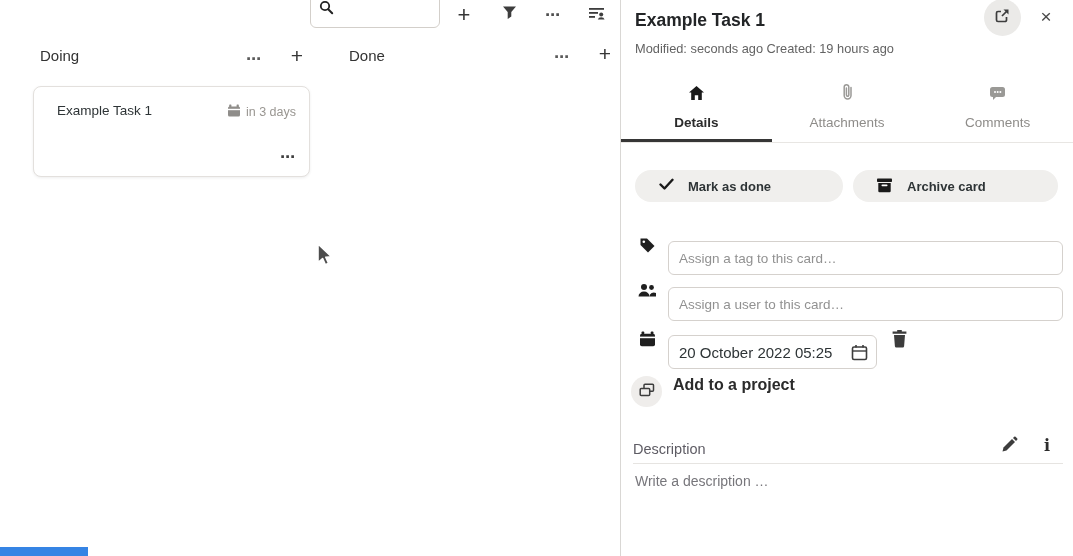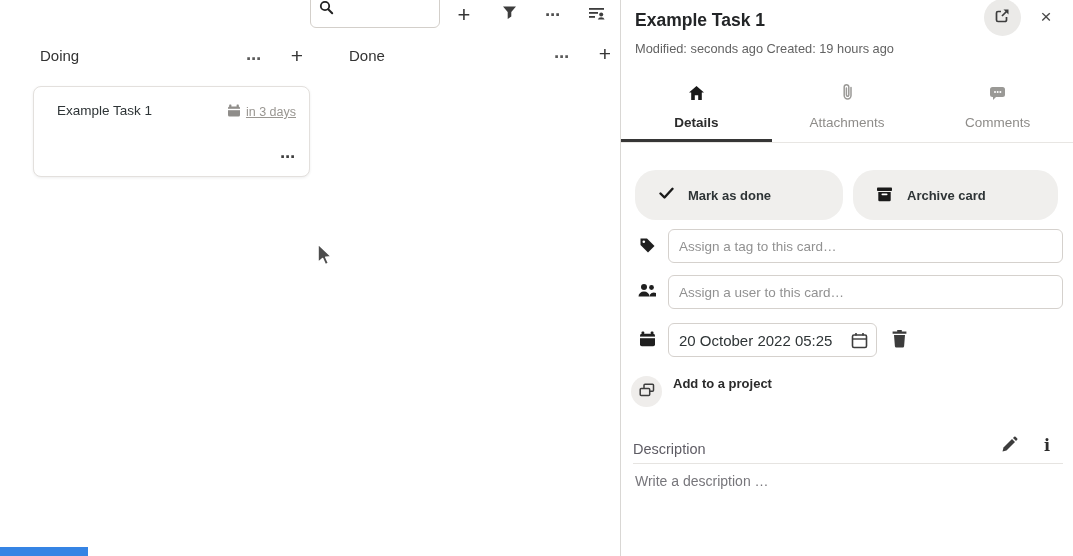--- a/index.html
+++ b/index.html
@@ -20,57 +20,57 @@
   .iconbtn{ color:#3a3a3a; cursor:default; }
   .glyph-plus{ font-size:22px; font-weight:300; color:#363636; line-height:1; }
   .glyph-dots{ font-size:15px; font-weight:700; color:#4e4e4e; line-height:1; letter-spacing:1px;}
   .col-title{ font-size:15px; color:#333333; }
   .col-btn{ width:28px; height:26px; }
 
   .card{ left:33px; top:86px; width:277px; height:91px; background:#fff;
     border:1px solid #e3e0dd; border-radius:8px; box-shadow:0 1px 3px rgba(0,0,0,.07); }
   .card-title{ left:23px; top:16px; font-size:13.5px; color:#2e3436; }
   .card-due{ right:13px; top:17px; display:flex; align-items:center; gap:5px;
-    color:#999691; font-size:12.5px;text-decoration:underline; }
+    color:#999691; font-size:12.5px; }
   .card-more{ right:13px; bottom:10px; font-size:15px; color:#3f3f3f; letter-spacing:1px; font-weight:700;}
 
   .blue-bar{ left:0; top:547px; width:88px; height:9px; background:#3584e4; }
   .divider{ left:620px; top:0; width:1px; height:556px; background:#d9d7d4; }
 
   
   .panel-title{ left:635px; top:10px; font-size:17.5px; font-weight:700; color:#232527; }
   .panel-meta{ left:635px; top:41px; font-size:12.8px; color:#636363; }
   .popout{ left:984px; top:-1px; width:37px; height:37px; border-radius:50%; background:#ebeae8; }
   .closebtn{ left:1034px; top:5px; width:24px; height:24px; font-size:19px; color:#4a4a4a; }
 
   .tabs{ left:621px; top:84px; width:452px; height:59px; display:flex;
     border-bottom:1px solid #e8e6e3; }
   .tab{ flex:1; display:flex; flex-direction:column; align-items:center;
     justify-content:flex-end; padding-bottom:12px; gap:10px; color:#8e8c89; }
   .tab .tab-label{ font-size:13.5px; }
   .tab.active{ color:#2b2b2b; box-shadow:inset 0 -3px 0 #363636;justify-content:flex-end; }
   .tab.active .tab-label{ font-weight:700; }
 
-  .pill{ height:50px; border-radius:21px; background:#f0efed; display:flex;
+  .pill{ height:32px; border-radius:21px; background:#f0efed; display:flex;
     align-items:center; gap:14px; font-size:13px; font-weight:700; color:#2e3436; }
   .pill-done{ left:635px; top:170px; width:208px; padding-left:24px; }
   .pill-archive{ left:853px; top:170px; width:205px; padding-left:23px; }
 
   .entry{ height:34px; border:1px solid #d5d1cd; border-radius:6px; background:#fff;
-    font-size:13.5px; color:#2e3436; }
+    font-size:13.5px; color:#2e3436;margin-top:12px; }
   input.entry{ padding:0 10px; width:395px; outline:none; }
   input.entry::placeholder{ color:#919191; opacity:1; }
   .row-icon{ color:#303030; }
 
   .date-box{ left:668px; top:323px; width:209px; }
   .date-text{ position:absolute; left:10px; top:8px; font-size:15px; color:#2e3436; }
   .date-pick{ position:absolute; right:7px; top:7px; }
 
   .proj-circle{ left:631px; top:376px; width:31px; height:31px; border-radius:50%; background:#efedeb; }
-  .proj-title{ left:673px; top:376px; font-size:13px; font-weight:700; color:#2b2b2b; }
+  .proj-title{ left:673px; top:376px; font-size:16px; font-weight:700; color:#2b2b2b; }
   .proj-sub{ left:673px; top:393px; font-size:13.5px; color:#757575; }
 
   .desc-label{ left:633px; top:441px; font-size:14.5px; color:#5e5c64; }
   .desc-line{ left:633px; top:463px; width:430px; height:1px; background:#e6e4e1; }
   .desc-info{ left:1040px; top:435px; width:14px; height:20px;
     font-family:"DejaVu Serif",serif; font-weight:700; font-size:16px; color:#2d2d2d; }
   .desc-placeholder{ left:635px; top:473px; font-size:14px; color:#77767b; }
 </style>
 </head>
 <body>

